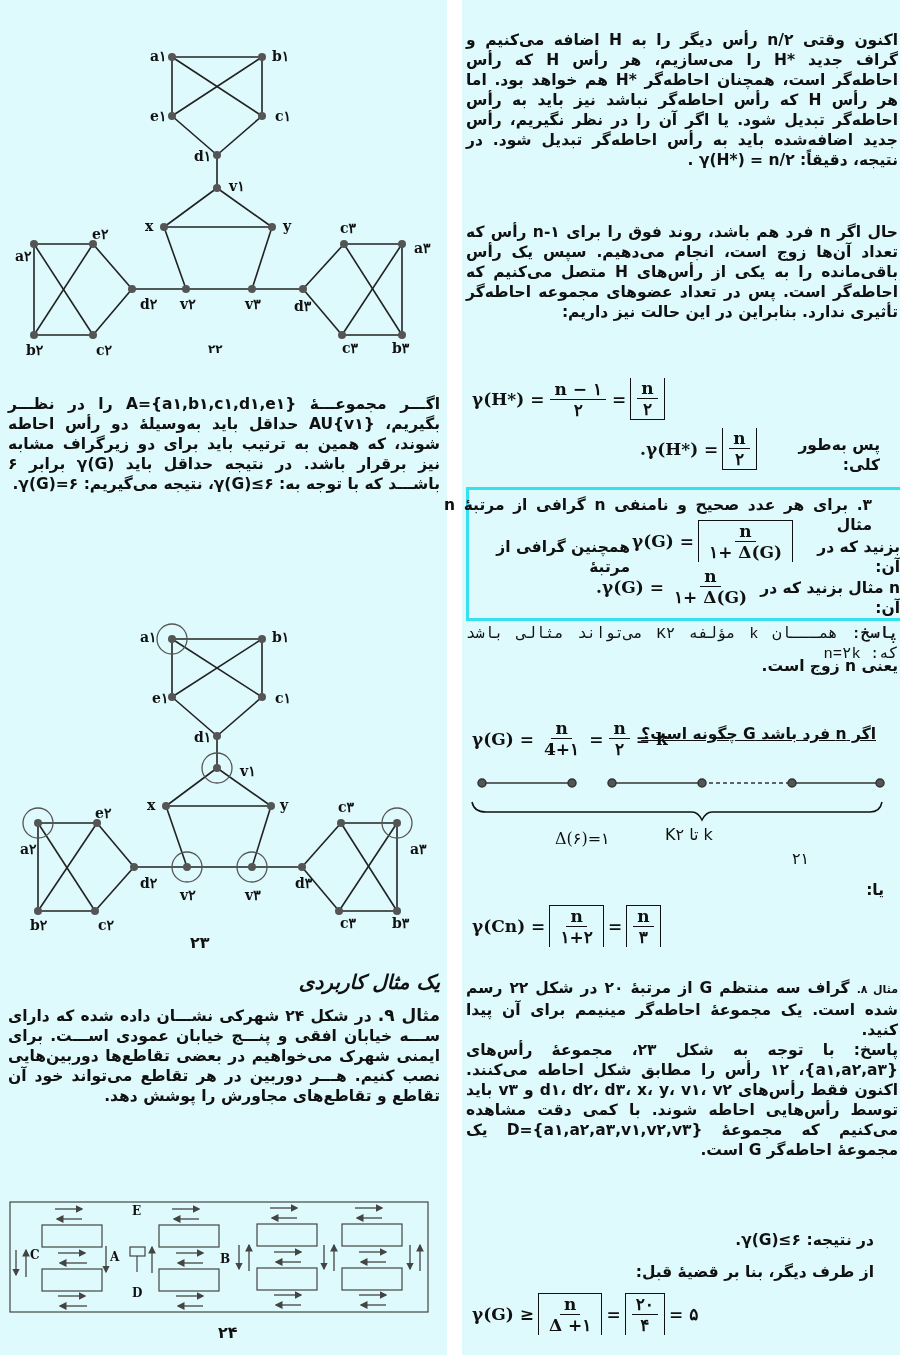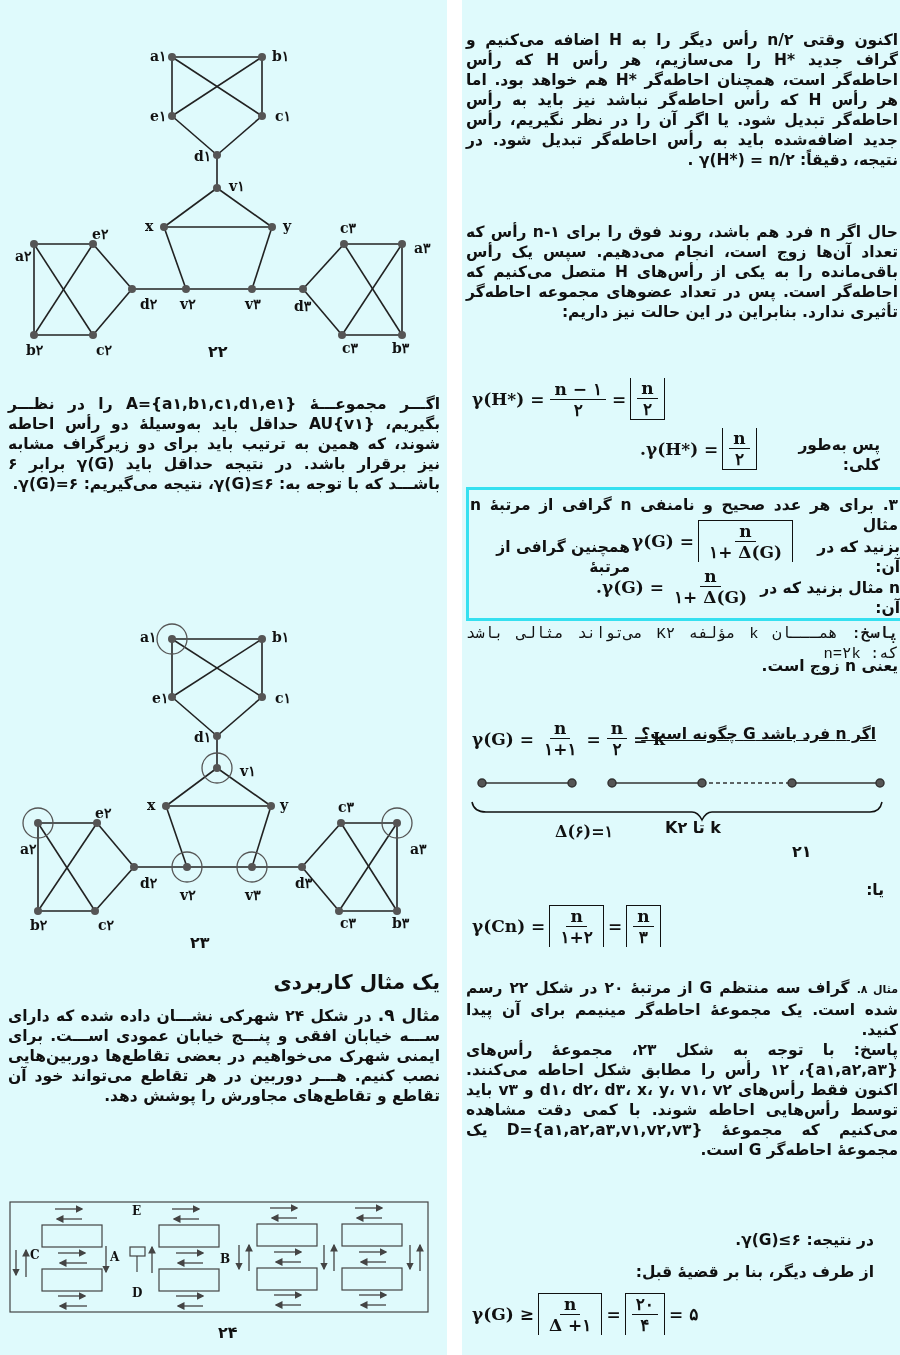--- a/index.html
+++ b/index.html
@@ -11,22 +11,22 @@
   .rtl{direction:rtl;text-align:justify;}
   .p{position:absolute;font-size:15.5px;line-height:20px;font-weight:bold;}
   .math{font-family:"DejaVu Serif",serif;font-weight:bold;direction:ltr;unicode-bidi:embed;}
   .eq{position:absolute;font-family:"DejaVu Serif",serif;font-weight:bold;font-size:17px;direction:ltr;display:flex;align-items:center;gap:4px;}
   .frac{display:inline-flex;flex-direction:column;align-items:center;vertical-align:middle;margin:0 2px;}
   .frac .num{border-bottom:1.5px solid #111;padding:0 4px;line-height:20px;}
   .frac .den{line-height:20px;padding:0 4px;}
   .ceil{display:inline-flex;align-items:center;border-left:1.5px solid #111;border-right:1.5px solid #111;border-top:1.5px solid #111;padding:0 4px;}
   .floor{display:inline-flex;align-items:center;border-left:1.5px solid #111;border-right:1.5px solid #111;border-bottom:1.5px solid #111;padding:0 4px;}
   .box{position:absolute;left:466px;top:487px;width:440px;height:128px;border:3px solid #35e0f0;}
-  .caption{position:absolute;font-weight:bold;font-size:16px;}
-  .heading{position:absolute;font-weight:bold;font-size:20px;}
+  .caption{position:absolute;font-weight:normal;font-size:16px;margin-top:7px;}
+  .heading{position:absolute;font-weight:bold;font-size:20px;font-style:italic;}
 </style>
 </head>
 <body>
 
 <div class="col col-left"></div>
 <div class="gutter"></div>
 <div class="col col-right"></div>
 
 <div class="p rtl" style="left:466px;top:30px;width:432px;">اکنون وقتی n/۲ رأس دیگر را به H اضافه می‌کنیم و گراف جدید *H را می‌سازیم، هر رأس H که رأس احاطه‌گر است، همچنان احاطه‌گر *H هم خواهد بود. اما هر رأس H که رأس احاطه‌گر نباشد نیز باید به رأس احاطه‌گر تبدیل شود. یا اگر آن را در نظر نگیریم، رأس جدید اضافه‌شده باید به رأس احاطه‌گر تبدیل شود. در نتیجه، دقیقاً: γ(H*) = n/۲ .</div>
 
@@ -52,21 +52,21 @@
   <span>.γ(H*) =</span>
   <span class="floor">
       <span class="frac">
         <span class="num">n</span>
         <span class="den">۲</span>
       </span>
     </span>
 </div>
 
 <div class="box"></div>
-<div class="p rtl" style="left:470px;top:495px;width:428px;">۳. برای هر عدد صحیح و نامنفی n گرافی از مرتبهٔ n مثال</div>
+<div class="p rtl" style="left:444px;top:495px;width:428px;">۳. برای هر عدد صحیح و نامنفی n گرافی از مرتبهٔ n مثال</div>
 <div class="p rtl" style="left:796px;top:537px;width:104px;text-align:right;">بزنید که در آن:</div>
 <div class="eq" style="left:632px;top:520px;">
   <span>γ(G) =</span>
   <span class="ceil">
       <span class="frac">
         <span class="num">n</span>
         <span class="den">۱+ Δ(G)</span>
       </span>
     </span>
 </div>
@@ -84,21 +84,21 @@
   <span>پاسخ:</span>
   <span style="font-weight:normal;">همـــان k مؤلفه K۲ می‌تواند مثالی باشد که: n=۲k</span>
 </div>
 <div class="p rtl" style="left:466px;top:656px;width:432px;">یعنی n زوج است.</div>
 <div class="p rtl" style="left:466px;top:724px;width:410px;text-decoration:underline;">اگر n فرد باشد G چگونه است؟</div>
 
 <div class="eq" style="left:472px;top:718px;">
   <span>γ(G) =</span>
   <span class="frac">
       <span class="num">n</span>
-      <span class="den">۱+۱</span>
+      <span class="den">4+۱</span>
     </span>
   <span>=</span>
   <span class="frac">
       <span class="num">n</span>
       <span class="den">۲</span>
     </span>
   <span>= k</span>
 </div>
 
 <svg style="position:absolute;left:466px;top:770px;" width="434" height="100">
@@ -234,21 +234,21 @@
   <span style="position:absolute;left:140px;top:266px;">d۲</span>
   <span style="position:absolute;left:180px;top:266px;">v۲</span>
   <span style="position:absolute;left:245px;top:266px;">v۳</span>
   <span style="position:absolute;left:294px;top:268px;">d۳</span>
   <span style="position:absolute;left:26px;top:312px;">b۲</span>
   <span style="position:absolute;left:96px;top:312px;">c۲</span>
   <span style="position:absolute;left:340px;top:190px;">c۳</span>
   <span style="position:absolute;left:414px;top:210px;">a۳</span>
   <span style="position:absolute;left:342px;top:310px;">c۳</span>
   <span style="position:absolute;left:392px;top:310px;">b۳</span>
-  <span style="position:absolute;left:208px;top:312px;font-family:'DejaVu Sans',sans-serif;font-size:16px;">۲۲</span>
+  <span style="position:absolute;left:208px;top:312px;font-family:'DejaVu Sans',sans-serif;font-size:12px;">۲۲</span>
 </div>
 
 <div class="p rtl" style="left:8px;top:394px;width:432px;">
   <div>اگـــر مجموعـــهٔ {A={a۱,b۱,c۱,d۱,e۱ را در نظـــر بگیریم، {AU{v۱ حداقل باید به‌وسیلهٔ دو رأس احاطه شوند، که همین به ترتیب باید برای دو زیرگراف مشابه نیز برقرار باشد. در نتیجه حداقل باید γ(G) برابر ۶ باشـــد که با توجه به: γ(G)≤۶، نتیجه می‌گیریم: γ(G)=۶.</div>
 </div>
 
 <svg style="position:absolute;left:0;top:615px;" width="447" height="340">
   <g stroke="#222" stroke-width="1.6">
     <line x1="172" y1="24" x2="262" y2="24"></line>
       <line x1="172" y1="24" x2="172" y2="82"></line>

